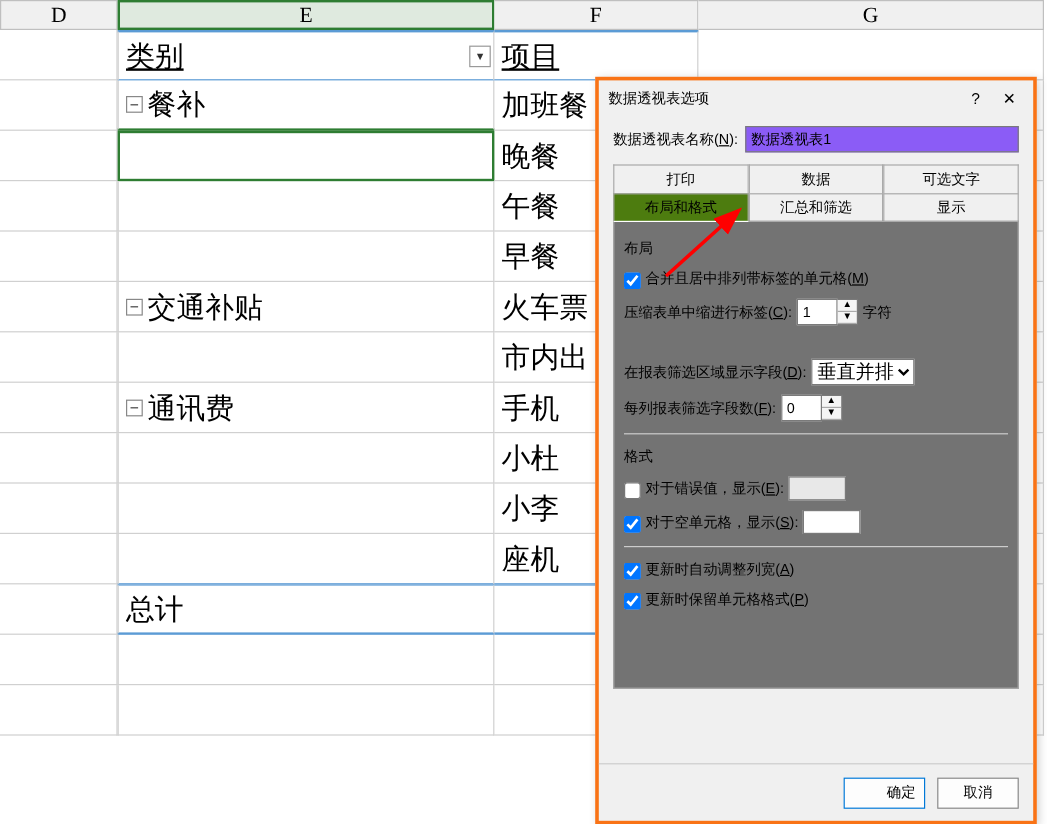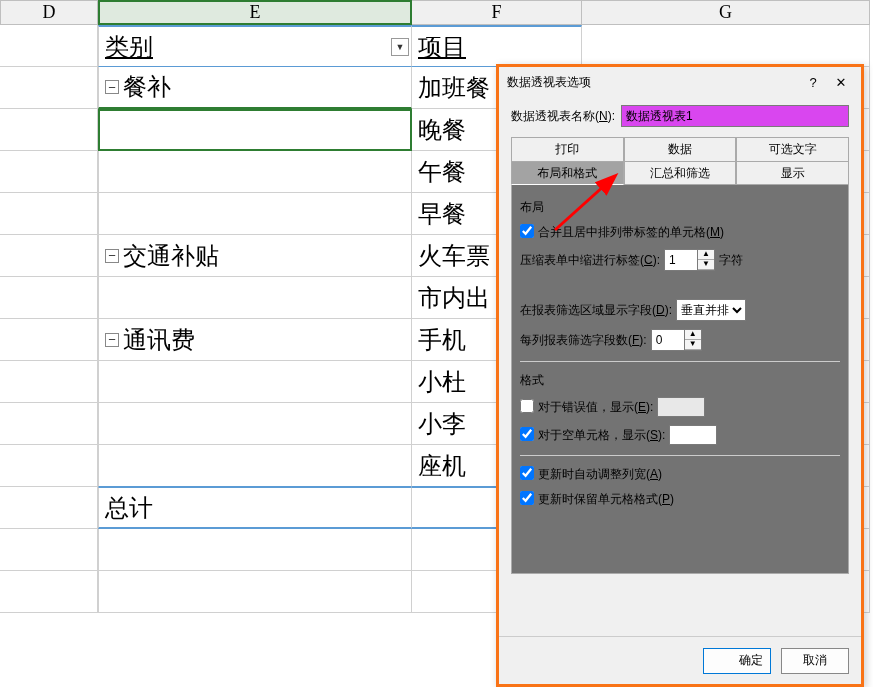--- a/index.html
+++ b/index.html
@@ -33,36 +33,36 @@
 
 
 .dialog { position: absolute; left: 496px; top: 64px; width: 368px; height: 623px; background: #f0f0f0; border: 3px solid #f97316; box-shadow: 2px 2px 8px rgba(0,0,0,0.2); font-size: 12px; display: flex; flex-direction: column; }
 .dlg-title { height: 30px; display: flex; align-items: center; padding: 0 8px; font-size: 12px; }
 .dlg-title-text { flex: 1; }
 .dlg-title-btns { display: flex; gap: 4px; }
 .dlg-title-btn { width: 24px; height: 22px; display: flex; align-items: center; justify-content: center; font-size: 13px; }
 
 .dlg-body { padding: 8px 12px; flex: 1; }
 .field-row { display: flex; align-items: center; gap: 6px; margin-bottom: 10px; }
-.field-row input[type=text] { flex: 1; height: 22px; border: 1px solid #7a7a7a; padding: 0 4px; font-size: 12px; background: #d946ef; }
+.field-row input[type=text] { flex: 1; height: 22px; border: 1px solid #7a7a7a; padding: 0 4px; font-size: 12px; background: #8b5cf6; }
 .field-label u { text-decoration: underline; }
 
 .tabs { position: relative; margin-top: 4px; }
 .tab-row { display: flex; }
 .tab { flex: 1; height: 24px; border: 1px solid #aaa; background: #f0f0f0; display: flex; align-items: center; justify-content: center; font-size: 12px; border-bottom: none; cursor: pointer; }
 .tab-row.row2 .tab { border-top: 1px solid #aaa; }
-.tab.active { background: #a3a3a3; border: 1px solid #aaa; border-bottom: 1px solid #fff; position: relative; z-index: 2; }
+.tab.active { background: #4d7c0f; border: 1px solid #aaa; border-bottom: 1px solid #fff; position: relative; z-index: 2; }
 .tab-content { border: 1px solid #aaa; background: #737373; padding: 10px 8px 14px; min-height: 390px; position: relative; top: -1px; }
 
 .section-label { margin: 4px 0 8px; font-size: 12px; }
 .opt-row { display: flex; align-items: center; gap: 4px; margin: 8px 0; font-size: 12px; }
-.opt-row label { display: flex; align-items: flex-start; gap: 4px; }
+.opt-row label { display: flex; align-items: flex-end; gap: 4px; }
 .opt-row input[type=checkbox] { width: 14px; height: 14px; }
 .opt-row .u { text-decoration: underline; }
-.opt-row select { height: 22px; border: 1px solid #7a7a7a; font-size: 12px; background: #fff; }
+.opt-row select { height: 22px; border: 1px solid #7a7a7a; font-size: 16px; background: #fff; }
 .spinner { display: inline-flex; align-items: center; }
 .spinner input { width: 34px; height: 22px; border: 1px solid #7a7a7a; text-align: left; padding: 0 4px; font-size: 12px; }
 .spinner .btns { display: flex; flex-direction: column; border: 1px solid #7a7a7a; border-left: none; }
 .spinner .btns span { width: 16px; height: 10px; line-height: 8px; font-size: 8px; text-align: center; background: #f5f5f5; border-bottom: 1px solid #aaa; }
 .small-input { width: 48px; height: 20px; border: 1px solid #7a7a7a; background: #e8e8e8; }
 
 hr.sep { border: none; border-top: 1px solid #ccc; margin: 10px 0; }
 
 .dlg-footer { height: 48px; border-top: 1px solid #ccc; display: flex; align-items: center; justify-content: flex-end; gap: 10px; padding: 0 12px; }
 .dlg-btn { min-width: 68px; height: 26px; border: 1px solid #888; background: #fdfdfd; font-size: 12px; }

